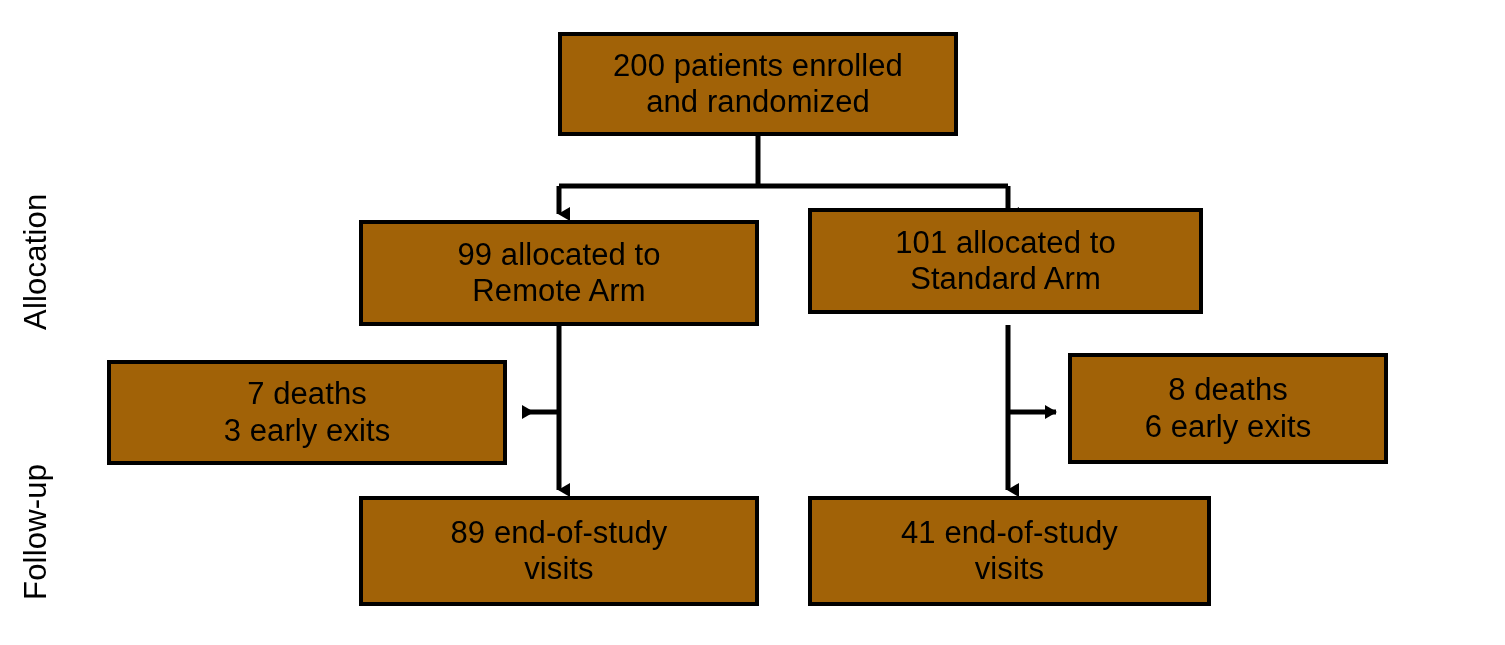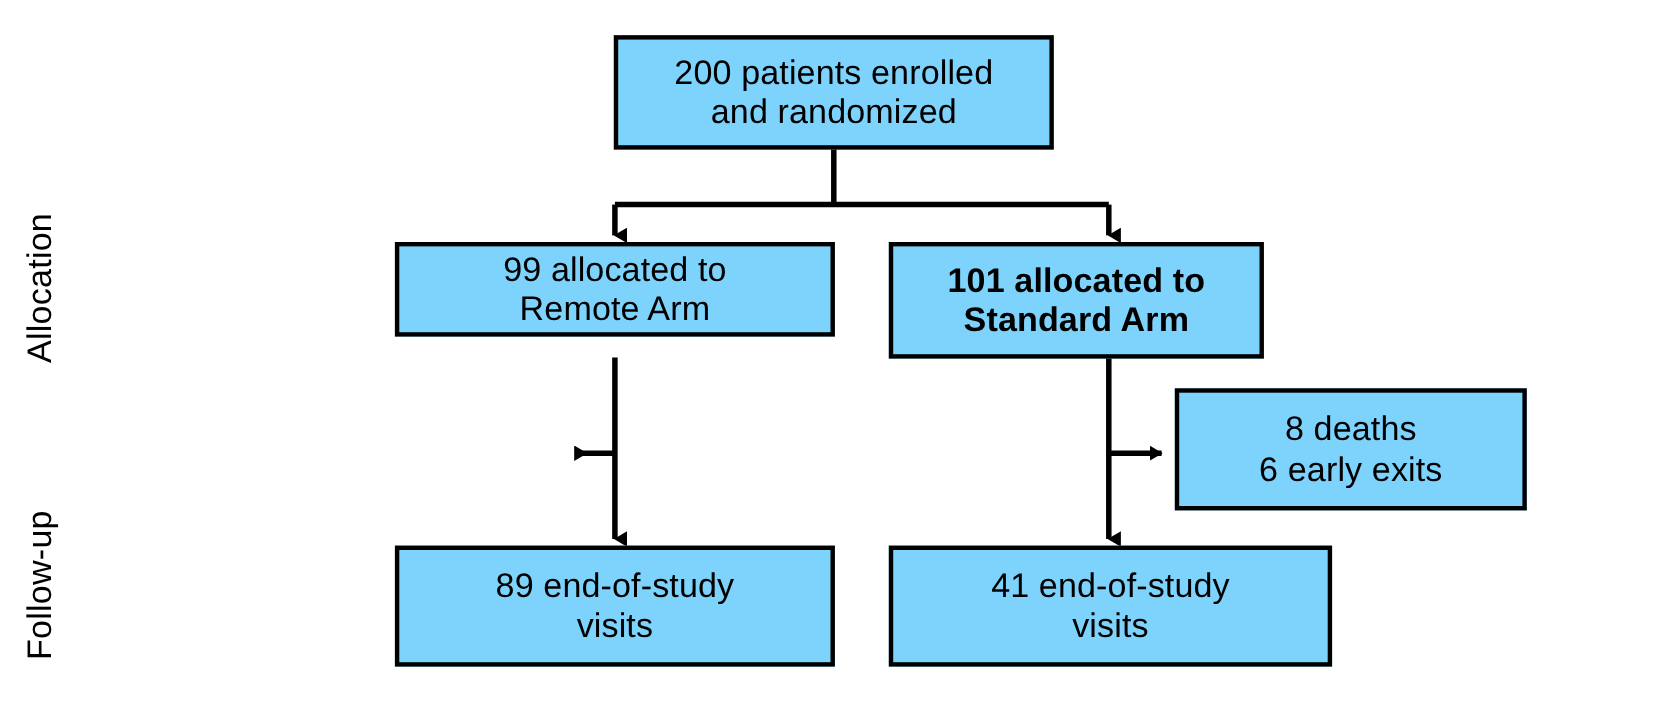--- a/index.html
+++ b/index.html
@@ -21,21 +21,21 @@
     left: 0;
     top: 0;
     width: 1505px;
     height: 645px;
     pointer-events: none;
   }
   .node {
     position: absolute;
     box-sizing: border-box;
     border: 4px solid #000000;
-    background: #7dd3fc;
+    background: #a16207;
     display: flex;
     align-items: center;
     justify-content: center;
     text-align: center;
     line-height: 1.17;
     font-size: 31px;
     letter-spacing: 0.1px;
     z-index: 2;
   }
   .node-text {
@@ -89,30 +89,34 @@
 
   <div class="stage-label" style="left: 18px; top: 330px; transform: rotate(-90deg);">Allocation</div>
 
   <div class="stage-label" style="left: 18px; top: 600px; transform: rotate(-90deg);">Follow-up</div>
 
   <div class="node" style="left: 558px; top: 32px; width: 400px; height: 104px;">
     <span class="node-text">200 patients enrolled
 and randomized</span>
   </div>
 
-  <div class="node" style="left: 359px; top: 220px; width: 400px; height: 86px; justify-content: center;">
+  <div class="node" style="left: 359px; top: 220px; width: 400px; height: 106px; justify-content: center;">
     <span class="node-text">99 allocated to
 Remote Arm</span>
   </div>
 
-  <div class="node" style="left: 808px; top: 220px; width: 341px; height: 106px; font-weight: bold;">
+  <div class="node" style="left: 808px; top: 208px; width: 395px; height: 106px;">
     <span class="node-text">101 allocated to
 Standard Arm</span>
   </div>
 
+  <div class="node" style="left: 107px; top: 360px; width: 400px; height: 105px;">
+    <span class="node-text">7 deaths
+3 early exits</span>
+  </div>
 
   <div class="node" style="left: 1068px; top: 353px; width: 320px; height: 111px;">
     <span class="node-text">8 deaths
 6 early exits</span>
   </div>
 
   <div class="node" style="left: 359px; top: 496px; width: 400px; height: 110px;">
     <span class="node-text">89 end-of-study
 visits</span>
   </div>

